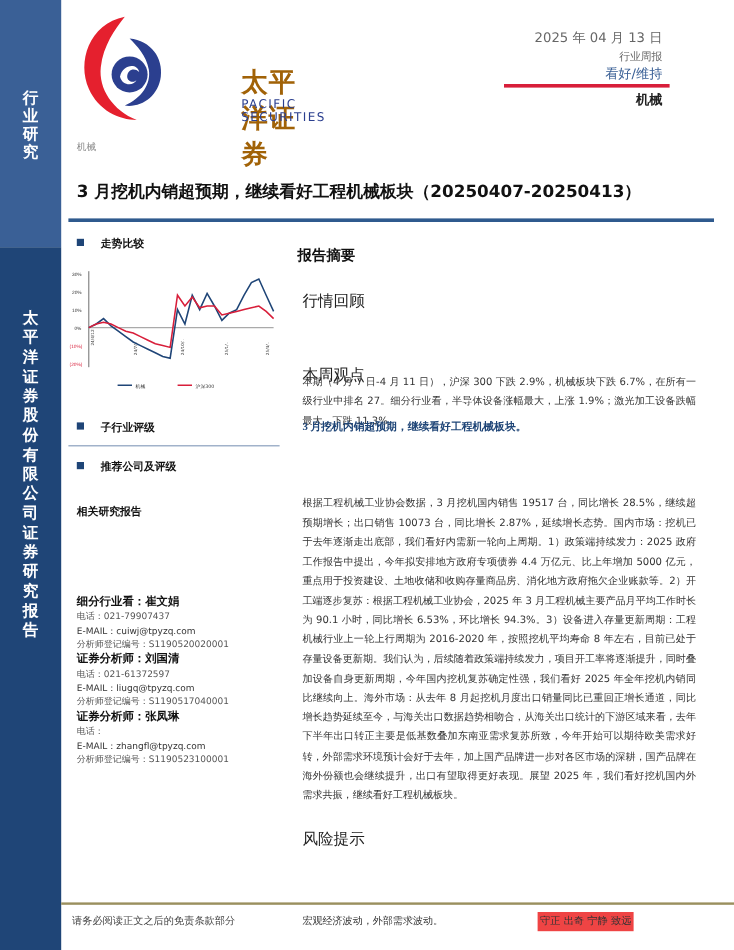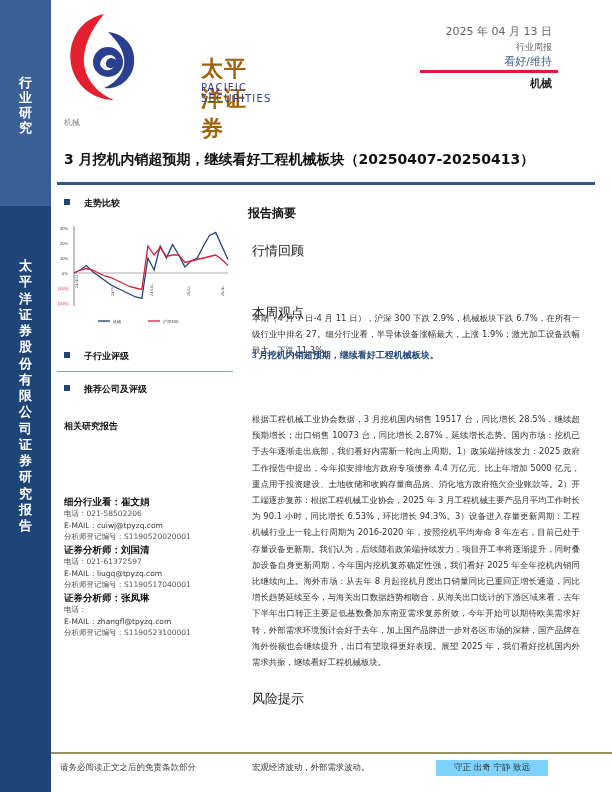--- a/index.html
+++ b/index.html
@@ -38,21 +38,21 @@
   .analyst .nm { font-size:9.5px; font-weight:bold; color:#111; line-height:13px; }
   .analyst .lbl { color:#555; }
 
   .summary-title { position:absolute; left:248px; top:205px; font-size:12px; font-weight:bold; color:#111; }
   .h2 { position:absolute; left:252px; font-size:13px; color:#222; font-weight:normal; }
   .para { position:absolute; left:252px; width:328px; font-size:8.4px; line-height:16.2px; color:#333; text-align:justify;margin-top:48px; }
   .blue-head { position:absolute; left:252px; top:349px; font-size:9px; font-weight:bold; color:#1f4577;font-family:Liberation Serif, serif; }
 
   .footer-rule { position:absolute; left:51px; top:752px; width:561px; height:2px; background:#9a8f5e; }
   .footer-left { position:absolute; left:60px; top:762px; font-size:8.5px; color:#444; }
-  .footer-right { position:absolute; left:436px; top:760px; font-size:8.5px; color:#333; background:#7dd3fc; padding:2px 18px; }
+  .footer-right { position:absolute; left:448px; top:760px; font-size:8.5px; color:#333; background:#ef4444; padding:2px 2px; }
 </style>
 </head>
 <body>
 
 <div class="sidebar-top"></div>
 <div class="sidebar-bot"></div>
 <div class="vtext vt1">
   <span>行</span>
   <span>业</span>
   <span>研</span>
@@ -133,21 +133,21 @@
   <span class="sq"></span><span>子行业评级</span>
 </div>
 <div class="sub-rule"></div>
 <div class="sec-head" style="top:383px;">
   <span class="sq"></span><span>推荐公司及评级</span>
 </div>
 <div class="related">相关研究报告</div>
 
 <div class="analyst" style="top:495px;">
   <div class="nm">细分行业看：崔文娟</div>
-  <div class="lbl">电话：021-58502206</div>
+  <div class="lbl">电话：021-79907437</div>
   <div>E-MAIL：cuiwj@tpyzq.com</div>
   <div class="lbl">分析师登记编号：S1190520020001</div>
 </div>
 <div class="analyst" style="top:543px;">
   <div class="nm">证券分析师：刘国清</div>
   <div class="lbl">电话：021-61372597</div>
   <div>E-MAIL：liugq@tpyzq.com</div>
   <div class="lbl">分析师登记编号：S1190517040001</div>
 </div>
 <div class="analyst" style="top:591px;">

